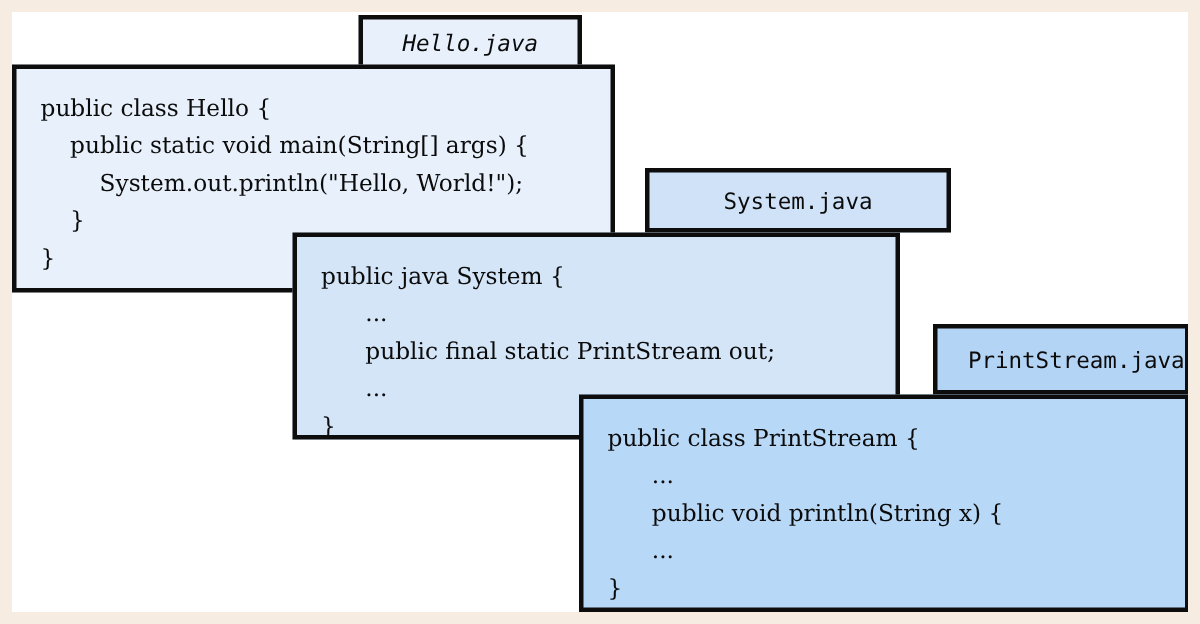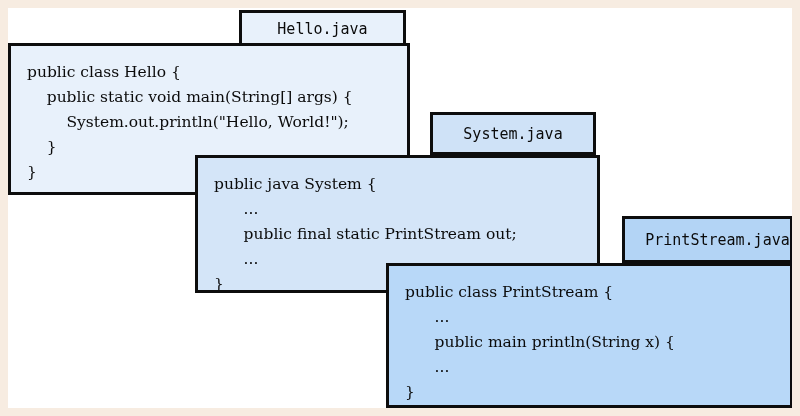--- a/index.html
+++ b/index.html
@@ -49,26 +49,26 @@
     margin: 0;
     font-family: "DejaVu Serif", serif;
     font-size: 15.5px;
     line-height: 25px;
     color: #0b0b0b;
     white-space: pre;
   }
 
   
   #win-hello { left: 0px; top: 0px; }
-  #win-hello .tab  { left: 231px; top: 2px;  width: 167px; height: 38px; background: #e8f1fb; }
+  #win-hello .tab  { left: 231px; top: 2px;  width: 149px; height: 38px; background: #e8f1fb; font-style: italic; }
   #win-hello .body { left: 0px;   top: 35px; width: 402px; height: 152px; background: #e8f1fb; }
 
   
   #win-system { left: 0px; top: 0px; }
-  #win-system .tab  { left: 422px; top: 104px; width: 166px; height: 43px; background: #cfe2f7; }
+  #win-system .tab  { left: 422px; top: 104px; width: 204px; height: 43px; background: #cfe2f7; }
   #win-system .body { left: 187px; top: 147px; width: 405px; height: 138px; background: #d4e5f8; }
 
   
   #win-print { left: 0px; top: 0px; }
   #win-print .tab  { left: 614px; top: 208px; width: 171px; height: 47px; background: #b3d4f5; padding-left: 20px; }
   #win-print .body { left: 378px; top: 255px; width: 407px; height: 145px; background: #b8d8f8; }
 </style>
 </head>
 <body>
 
@@ -100,19 +100,19 @@
     </div>
   </div>
 
   <div class="window" id="win-print">
     <div class="tab">
       <span>PrintStream.java</span>
     </div>
     <div class="body">
       <pre class="code">public class PrintStream {
       ...
-      public main println(String x) {
+      public void println(String x) {
       ...
 }</pre>
     </div>
   </div>
 
 </div>
 
 </body></html>

